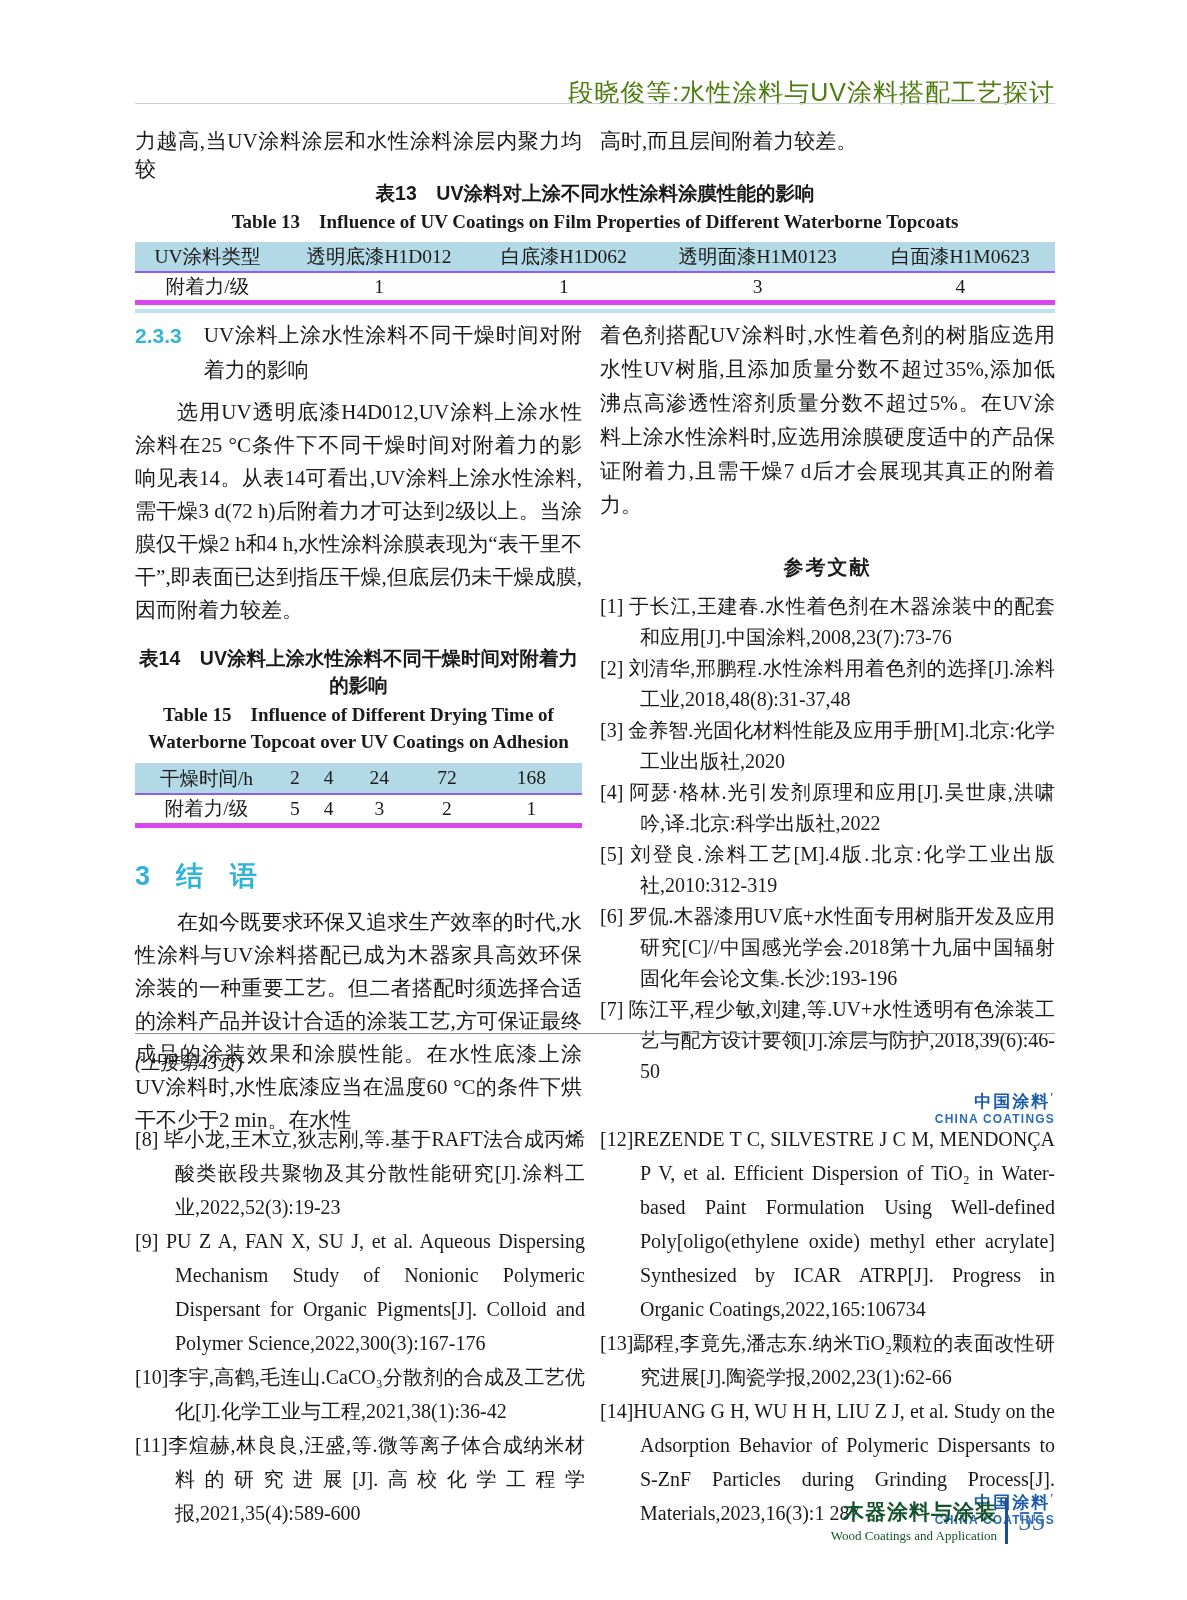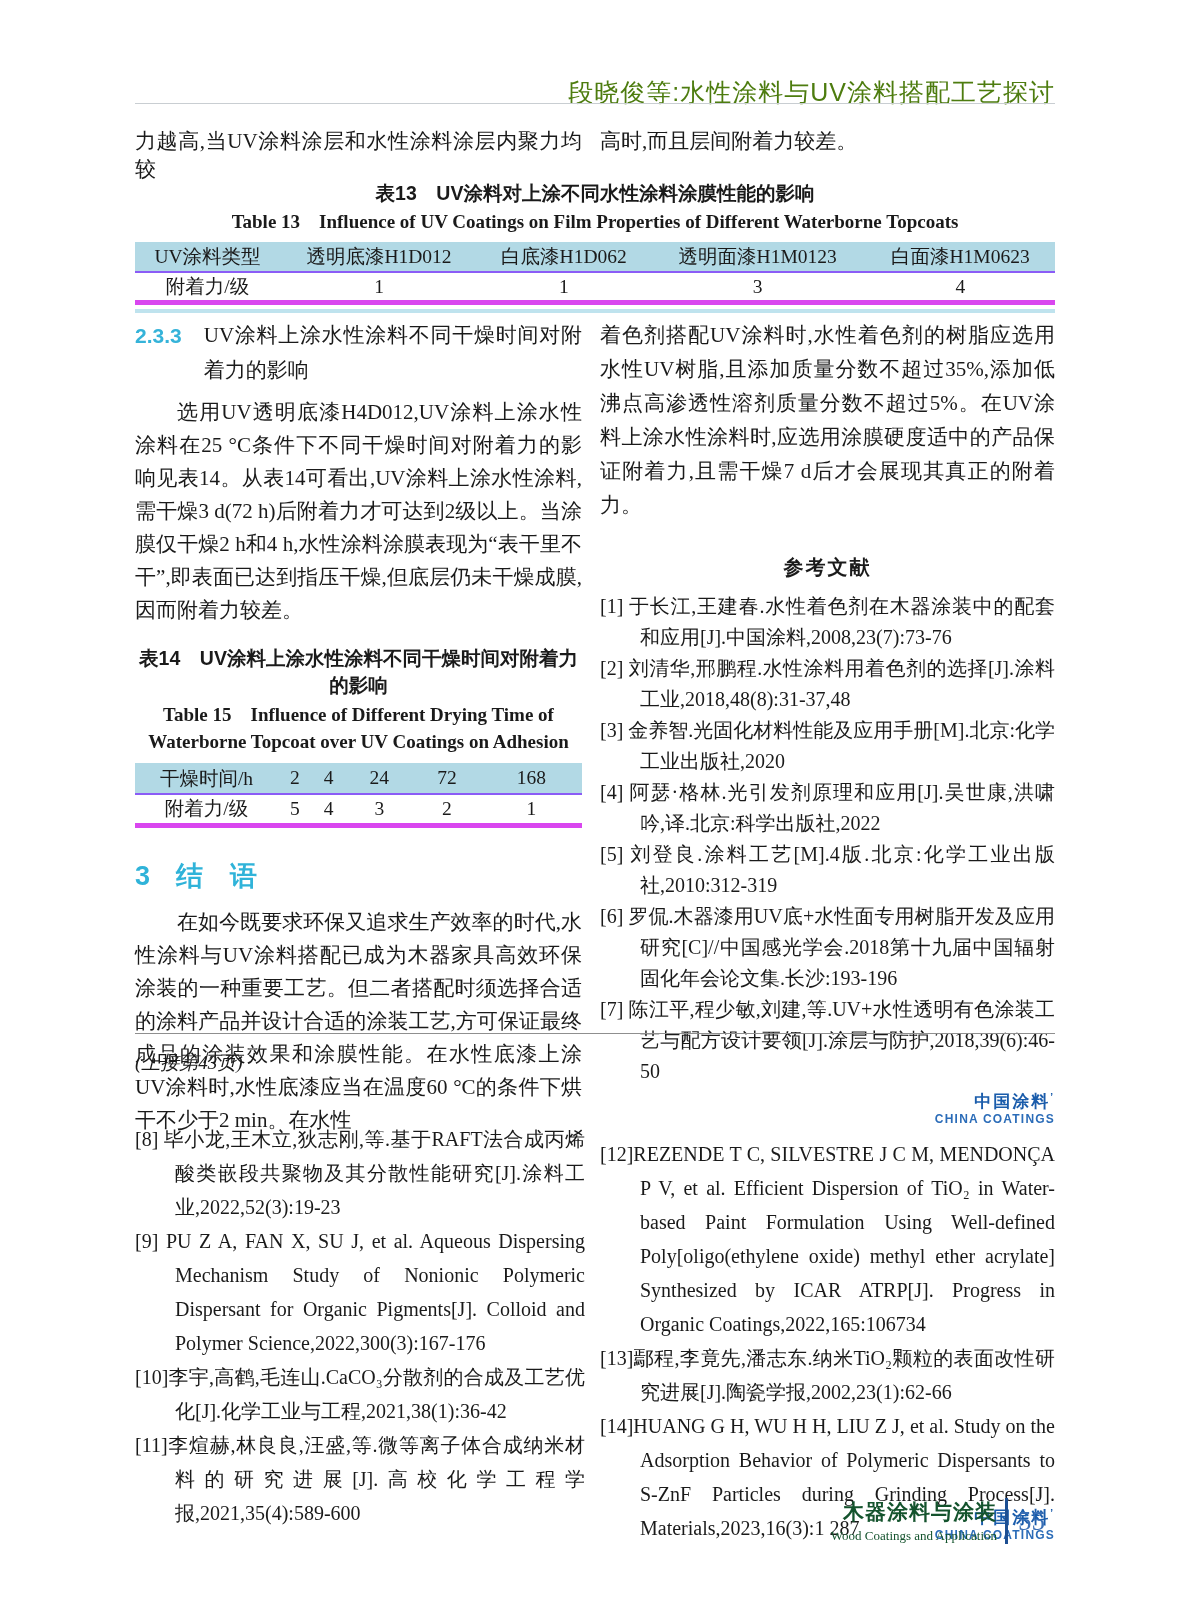--- a/index.html
+++ b/index.html
@@ -188,21 +188,21 @@
     <ul class="refs" style="margin-top:0;">
       <li class="ref" style="line-height:34px;">[8] 毕小龙,王木立,狄志刚,等.基于RAFT法合成丙烯酸类嵌段共聚物及其分散性能研究[J].涂料工业,2022,52(3):19-23</li>
       <li class="ref" style="line-height:34px;">[9] PU Z A, FAN X, SU J, et al. Aqueous Dispersing Mechanism Study of Nonionic Polymeric Dispersant for Organic Pigments[J]. Colloid and Polymer Science,2022,300(3):167-176</li>
       <li class="ref" style="line-height:34px;">[10]李宇,高鹤,毛连山.CaCO₃分散剂的合成及工艺优化[J].化学工业与工程,2021,38(1):36-42</li>
       <li class="ref" style="line-height:34px;">[11]李煊赫,林良良,汪盛,等.微等离子体合成纳米材料的研究进展[J].高校化学工程学报,2021,35(4):589-600</li>
     </ul>
   </div>
 
   <div class="col-right2">
     <ul class="refs" style="margin-top:0;">
-      <li class="ref" style="line-height:34px;margin-top:15px;">[12]REZENDE T C, SILVESTRE J C M, MENDONÇA P V, et al. Efficient Dispersion of TiO₂ in Water-based Paint Formulation Using Well-defined Poly[oligo(ethylene oxide) methyl ether acrylate] Synthesized by ICAR ATRP[J]. Progress in Organic Coatings,2022,165:106734</li>
+      <li class="ref" style="line-height:34px;">[12]REZENDE T C, SILVESTRE J C M, MENDONÇA P V, et al. Efficient Dispersion of TiO₂ in Water-based Paint Formulation Using Well-defined Poly[oligo(ethylene oxide) methyl ether acrylate] Synthesized by ICAR ATRP[J]. Progress in Organic Coatings,2022,165:106734</li>
       <li class="ref" style="line-height:34px;">[13]鄢程,李竟先,潘志东.纳米TiO₂颗粒的表面改性研究进展[J].陶瓷学报,2002,23(1):62-66</li>
       <li class="ref" style="line-height:34px;">[14]HUANG G H, WU H H, LIU Z J, et al. Study on the Adsorption Behavior of Polymeric Dispersants to S-ZnF Particles during Grinding Process[J]. Materials,2023,16(3):1 287</li>
     </ul>
     <div class="cc-logo logo-r2">
       <div class="cc-zh"><span>中国涂料</span><span class="cc-reg">’</span></div>
       <div class="cc-en">CHINA COATINGS</div>
     </div>
   </div>
 
   <div class="footer">

